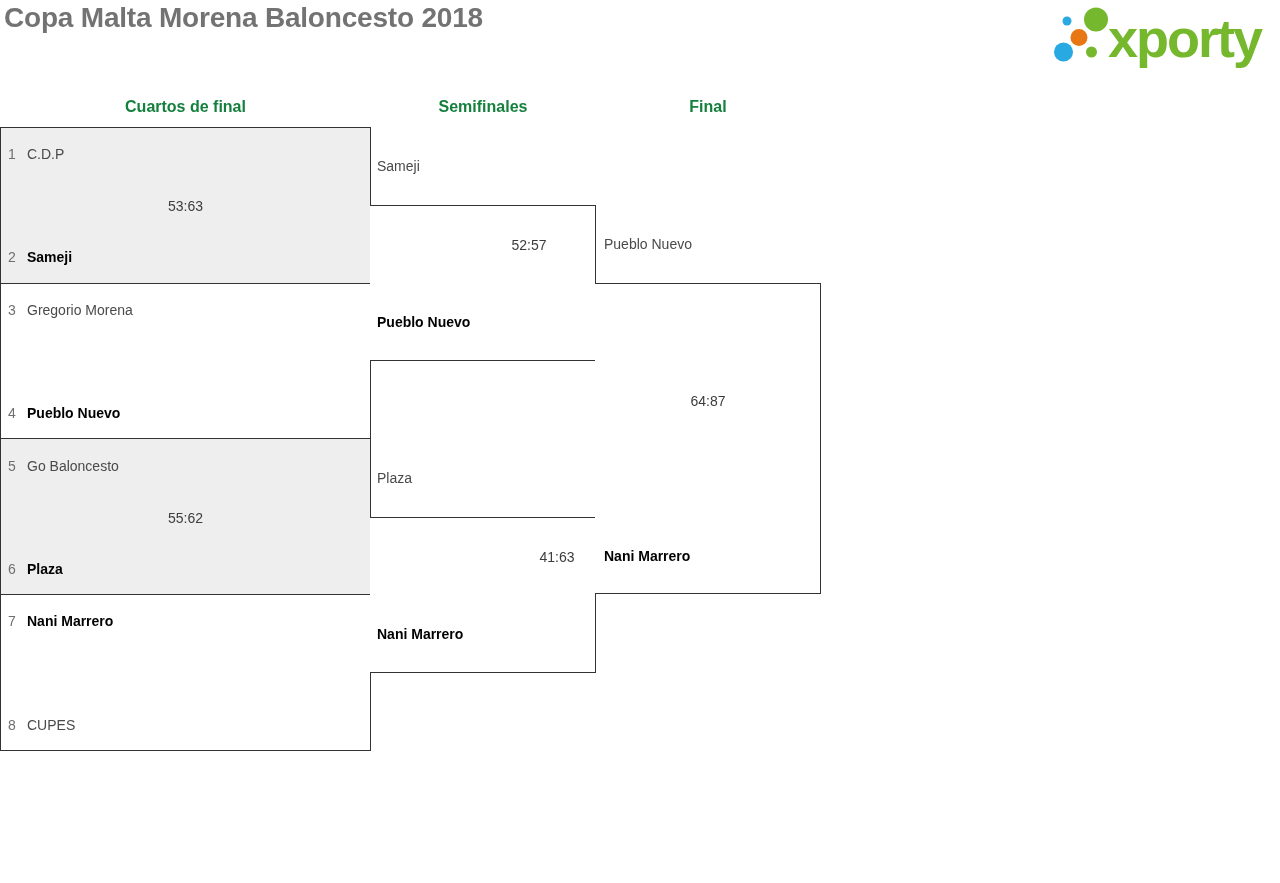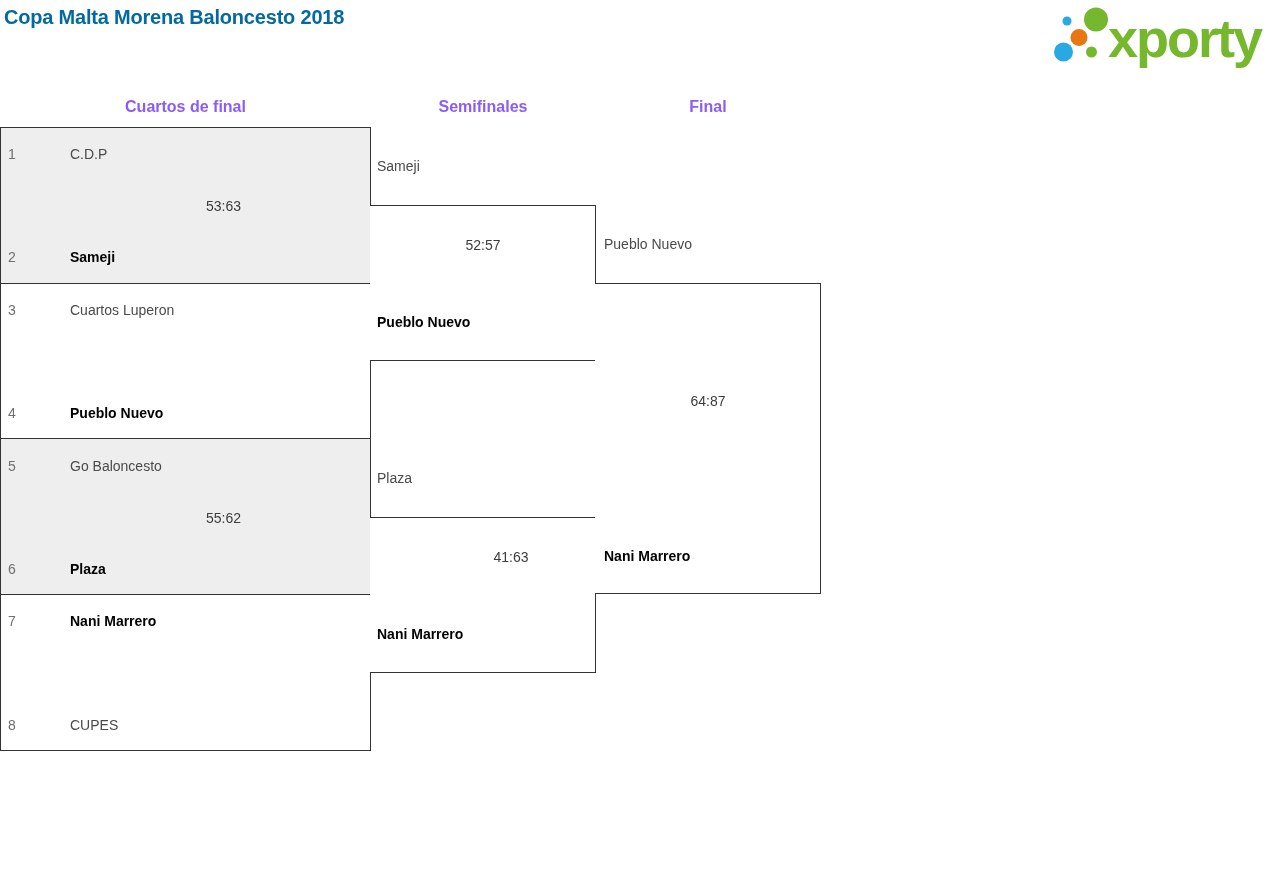--- a/index.html
+++ b/index.html
@@ -1,46 +1,46 @@
 <!DOCTYPE html>
 <html><head>
 <meta charset="utf-8">
 <style>
   html,body{margin:0;padding:0;background:#fff;}
   #page{position:relative;width:1280px;height:883px;background:#ffffff;overflow:hidden;
         font-family:"Liberation Sans",sans-serif;color:#111;}
 
   
-  .title{position:absolute;left:4px;top:1px;font-size:20px;line-height:33px;font-weight:700;color:#0369a1;letter-spacing:-0.2px;}
+  .title{position:absolute;left:4px;top:1px;font-size:28px;line-height:33px;font-weight:700;color:#737373;letter-spacing:-0.2px;}
 
   
   .logo{position:absolute;left:1048px;top:2px;width:230px;height:72px;}
 
   
-  .round-header{position:absolute;top:98px;height:20px;text-align:center;font-size:16px;font-weight:700;color:#8b5cf6;}
+  .round-header{position:absolute;top:98px;height:20px;text-align:center;font-size:16px;font-weight:700;color:#15803d;}
   .rh1{left:0;width:371px;}
   .rh2{left:370px;width:226px;}
   .rh3{left:595px;width:226px;}
 
   
   .box{position:absolute;box-sizing:border-box;border:1px solid #333;background:#fff;}
   .box.alt{background:#eeeeee;}
   .box.open-left{border-left:none;}
 
   
   .row{position:absolute;left:0;width:371px;box-sizing:border-box;padding-left:8px;
        display:flex;align-items:center;font-size:14px;line-height:18px;}
   .seed{color:#6f6f6f;min-width:13px;margin-right:6px;}
-  .team{color:#4a4a4a;margin-left:43px;}
+  .team{color:#4a4a4a;}
   .team.winner{color:#000;font-weight:700;}
 
   
   .score{position:absolute;text-align:center;font-size:14px;line-height:18px;color:#3c3c3c;}
-  .score.c1{left:0;width:371px;margin-left:38px;}
-  .score.c2{left:370px;width:226px;}
+  .score.c1{left:0;width:371px;}
+  .score.c2{left:370px;width:246px;padding-left:36px;}
   .score.c3{left:595px;width:226px;}
 
   
   .slabel{position:absolute;font-size:14px;line-height:18px;color:#4a4a4a;white-space:nowrap;}
   .slabel.winner{color:#000;font-weight:700;}
 </style>
 </head>
 <body>
 
 <div id="page">
@@ -77,21 +77,21 @@
     <span class="team">C.D.P</span>
   </div>
   <div class="score c1" style="top:197px;">53:63</div>
   <div class="row" style="top:248px;">
     <span class="seed">2</span>
     <span class="team winner">Sameji</span>
   </div>
 
   <div class="row" style="top:301px;">
     <span class="seed">3</span>
-    <span class="team">Cuartos Luperon</span>
+    <span class="team">Gregorio Morena</span>
   </div>
   <div class="row" style="top:404px;">
     <span class="seed">4</span>
     <span class="team winner">Pueblo Nuevo</span>
   </div>
 
   <div class="row" style="top:457px;">
     <span class="seed">5</span>
     <span class="team">Go Baloncesto</span>
   </div>

